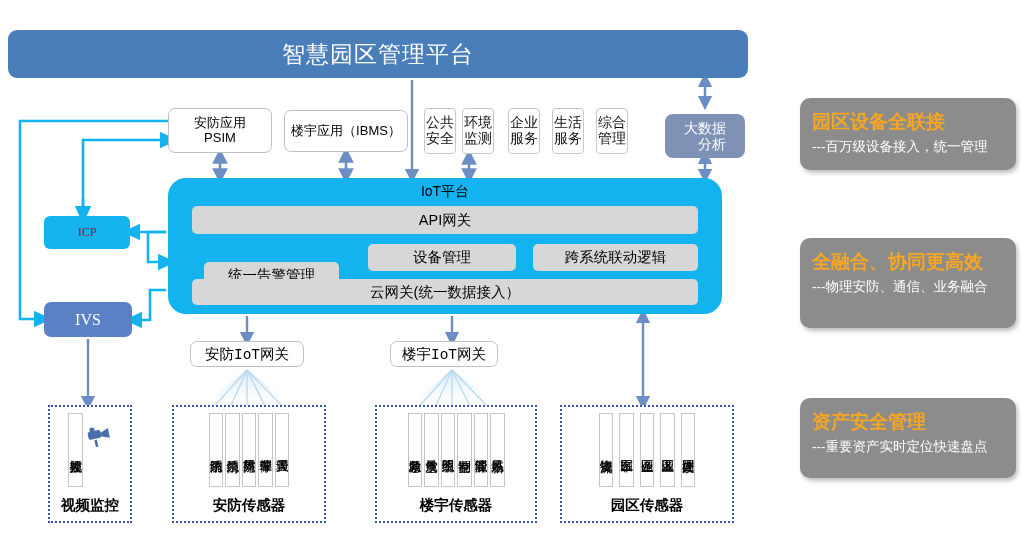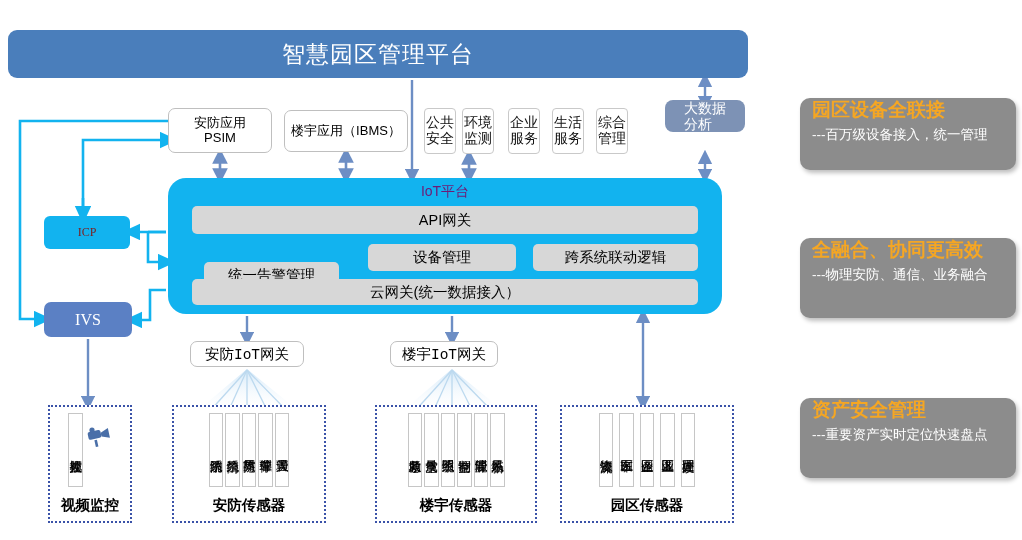--- a/index.html
+++ b/index.html
@@ -35,23 +35,23 @@
   .minibox{
     background:#fff;border:1px solid #c9c9c9;border-radius:4px;
     display:flex;align-items:center;justify-content:center;
     font-size:14px;line-height:1.12;color:#111;
     width:32px;height:46px;top:108px;text-align:center;
   }
   .minibox .two{display:block;}
 
   
   .bigdata{
-    left:665px;top:100px;width:80px;height:32px;
+    left:665px;top:114px;width:80px;height:44px;
     background:#7d92b5;border-radius:8px;
-    color:#fff;font-size:14px;line-height:1.15;text-align:left;
+    color:#fff;font-size:14px;line-height:1.15;text-align:right;
     display:flex;align-items:center;justify-content:center;
   }
 
   
   .icp{
     left:44px;top:216px;width:86px;height:33px;border-radius:6px;
     background:#12b3ef;color:#7f1d1d;font-size:12px;
     display:flex;align-items:center;justify-content:center;
     font-family:"Liberation Serif","DejaVu Serif",serif;
   }
@@ -62,21 +62,21 @@
     font-family:"Liberation Serif","DejaVu Serif",serif;
   }
 
   
   .iot{
     left:168px;top:178px;width:554px;height:136px;
     background:#12b3ef;border-radius:18px;
   }
   .iot-title{
     position:absolute;left:0;top:5px;width:100%;text-align:center;
-    color:#701a75;font-size:14px;
+    color:#000000;font-size:14px;
   }
   .grayrow{
     position:absolute;background:#d7d7d7;border-radius:5px;
     display:flex;align-items:center;justify-content:center;
     color:#000;font-size:14.5px;
   }
   .g-api{left:24px;top:28px;width:506px;height:28px;}
   .g-alarm{left:24px;top:84px;width:135px;height:27px;margin-left:12px;}
   .g-device{left:200px;top:66px;width:148px;height:27px;}
   .g-cross{left:365px;top:66px;width:165px;height:27px;}
@@ -118,24 +118,24 @@
   }
 
   .cam-wrap{position:absolute;left:0;top:6px;width:100%;height:78px;
     display:flex;justify-content:center;align-items:flex-start;gap:3px;}
 
   
   .panel{
     position:absolute;left:800px;width:216px;
     background:#8c8c8c;border-radius:10px;
     box-shadow:2px 3px 4px rgba(0,0,0,.25);
-    padding:0 12px;box-sizing:border-box;
+    padding:12px 12px;box-sizing:border-box;
   }
   .panel.p1{top:98px;height:72px;}
-  .panel.p2{top:238px;height:80px;}
+  .panel.p2{top:238px;height:90px;}
   .panel.p3{top:398px;height:80px;}
   .panel-title{color:#f5a623;font-size:19px;font-weight:bold;line-height:1.25;}
   .panel-sub{color:#ffffff;font-size:13.5px;line-height:1.3;margin-top:4px;}
 
   svg.overlay{position:absolute;left:0;top:0;width:1022px;height:540px;
     pointer-events:none;}
 </style>
 </head>
 <body>
 

